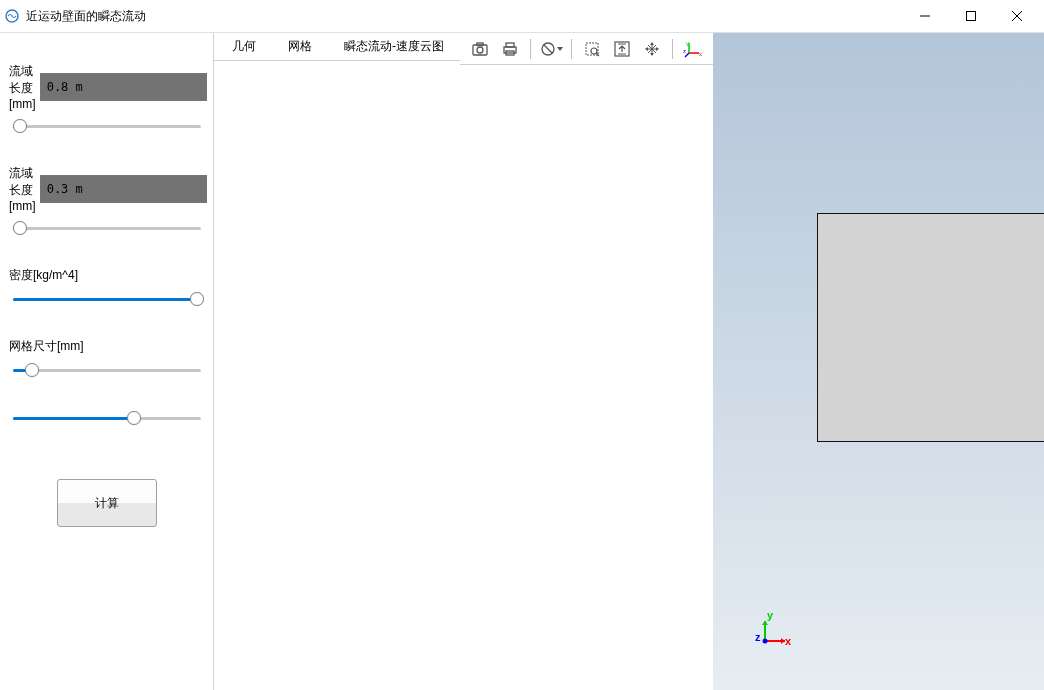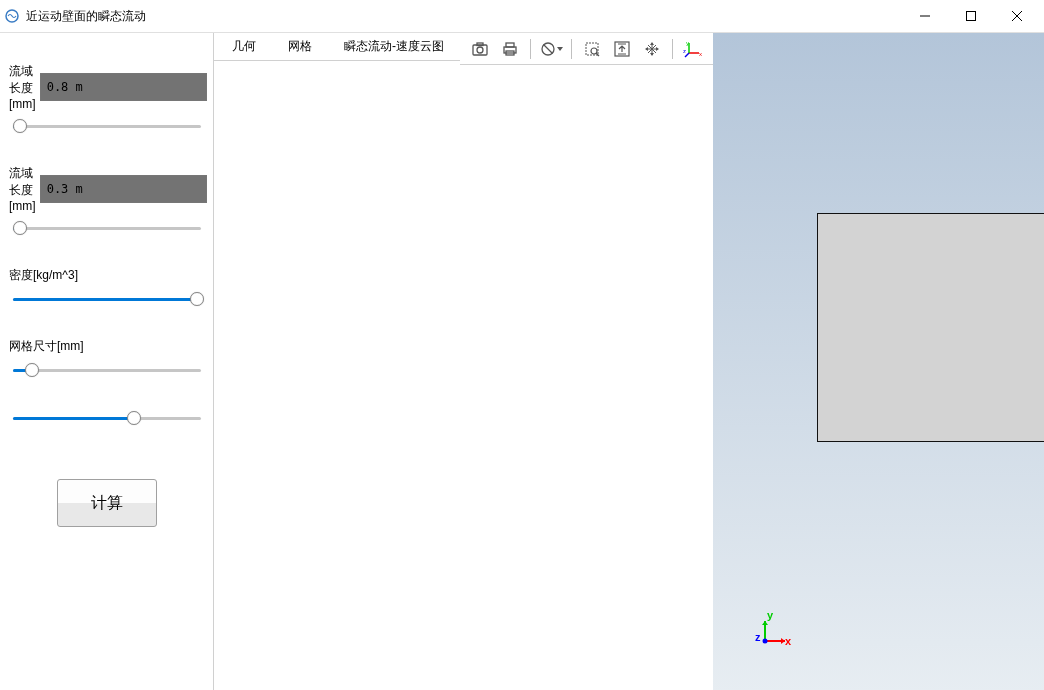--- a/index.html
+++ b/index.html
@@ -16,21 +16,21 @@
     .sidebar { width: 214px; background: #fff; border-right: 1px solid #d0d0d0; padding: 30px 8px 8px 9px; }
     .param-row { display: flex; align-items: center; margin-bottom: 6px; }
     .param-label { width: 85px; font-size: 12px; text-align: left; padding-right: 4px; }
     .param-input { flex: 1; border: 1px solid #767676; padding: 6px 6px; font-family: monospace; font-size: 12px; height: 28px; background: #737373; }
     
     .slider-container { position: relative; height: 20px; margin-bottom: 28px; padding: 0 4px; }
     .slider-track { position: absolute; top: 8px; left: 4px; right: 4px; height: 3px; background: #c6c6c6; border-radius: 2px; }
     .slider-fill { position: absolute; top: 8px; left: 4px; height: 3px; background: #0078d7; border-radius: 2px; }
     .slider-thumb { position: absolute; top: 2px; width: 14px; height: 14px; border-radius: 50%; background: #fff; border: 1px solid #888; cursor: pointer; box-shadow: 0 0 1px rgba(0,0,0,0.3); }
     
-    .calc-button { display: block; margin: 50px auto 9px; width: 100px; height: 48px; background: linear-gradient(to bottom, #fdfdfd 0%, #fdfdfd 50%, #e8e8e8 50%, #e8e8e8 100%); border: 1px solid #a0a0a0; border-radius: 3px; cursor: pointer; font-size: 16px; font-family: inherit; }
+    .calc-button { display: block; margin: 50px auto 9px; width: 100px; height: 48px; background: linear-gradient(to bottom, #fdfdfd 0%, #fdfdfd 50%, #e8e8e8 50%, #e8e8e8 100%); border: 1px solid #a0a0a0; border-radius: 3px; cursor: pointer; font-size: 12px; font-family: inherit; }
     
     .content-area { flex: 1; display: flex; flex-direction: row; background: #fff; }
     
     .tabs { display: flex; height: 28px; border-bottom: 1px solid #d0d0d0; padding-left: 2px; align-items: flex-end; }
     .tab { padding: 5px 16px; font-size: 12px; cursor: pointer; position: relative; }
     .tab.active { }
     
     .toolbar { display: flex; align-items: center; height: 32px; padding: 2px 6px; gap: 2px; border-bottom: 1px solid #d0d0d0; }
     .toolbar-btn { width: 28px; height: 26px; display: flex; align-items: center; justify-content: center; cursor: pointer; border-radius: 2px; }
     .toolbar-sep { width: 1px; height: 20px; background: #c0c0c0; margin: 0 4px; }
@@ -91,21 +91,21 @@
       <span class="param-label">流域长度[mm]</span>
       <input class="param-input" value="0.3 m" style="">
     </div>
     <div class="slider-container">
       <div class="slider-track"></div>
       <div class="slider-fill" style="width:2%"></div>
       <div class="slider-thumb" style="left:2%"></div>
     </div>
 
     <div class="param-row">
-      <span class="param-label">密度[kg/m^3]</span>
+      <span class="param-label">密度[kg/m^4]</span>
     </div>
     <div class="slider-container">
       <div class="slider-track"></div>
       <div class="slider-fill" style="width:96%"></div>
       <div class="slider-thumb" style="left:calc(96% - 7px)"></div>
     </div>
 
     <div class="param-row">
       <span class="param-label">网格尺寸[mm]</span>
     </div>

